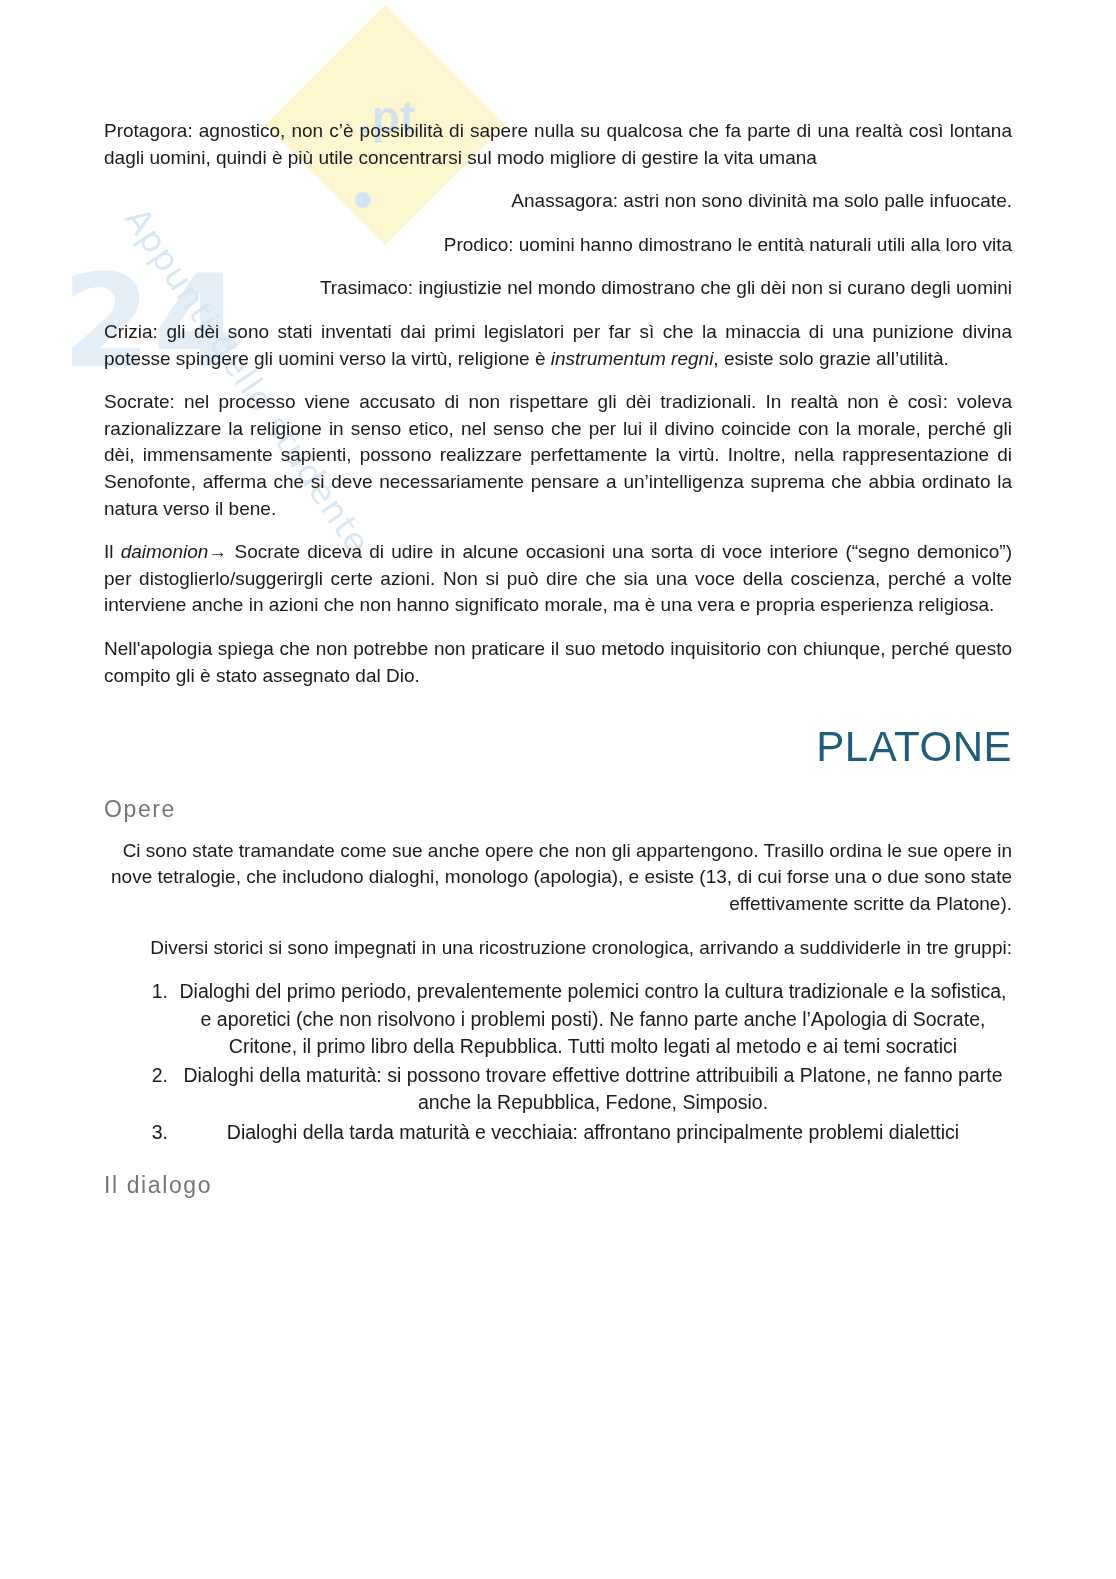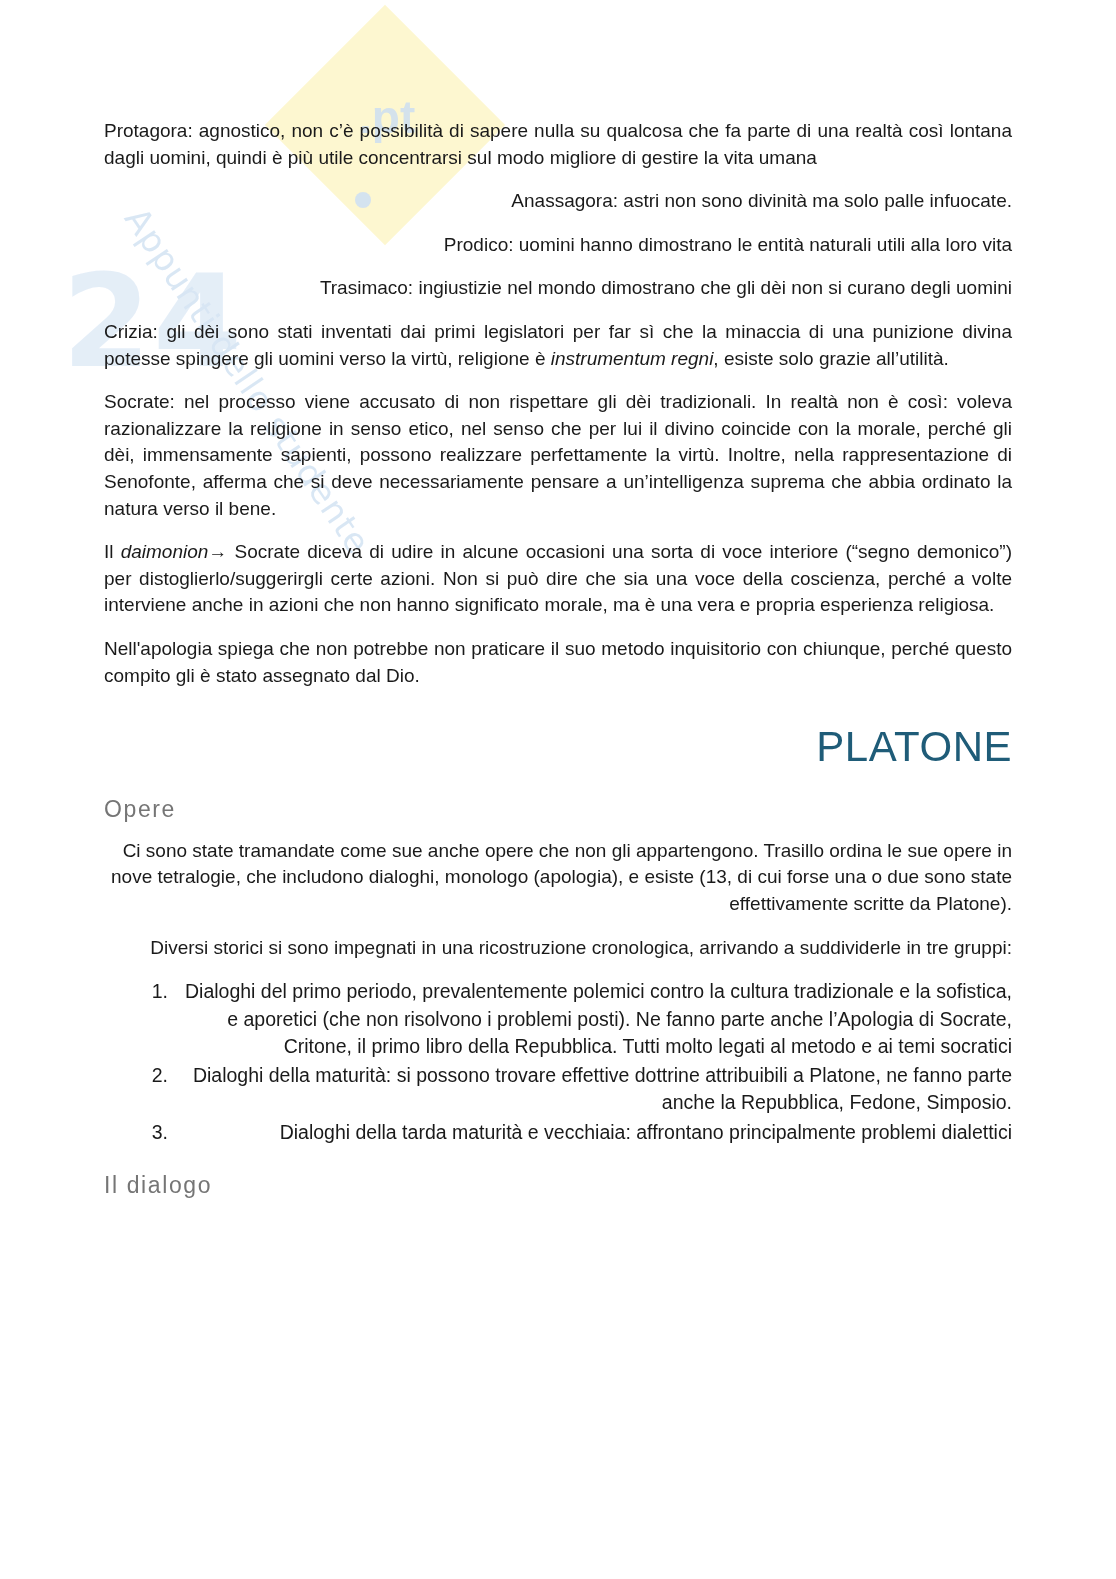--- a/index.html
+++ b/index.html
@@ -146,21 +146,21 @@
     list-style: none;
     counter-reset: numitem;
   }
   ol.numlist > li {
     position: relative;
     font-size: 19.5px;
     line-height: 1.40;
     color: #1a1a1a;
     margin: 0 0 2px 0;
     padding-left: 0;
-    text-align: right;
+    text-align: center;
     counter-increment: numitem;
   }
   ol.numlist > li::before {
     content: counter(numitem) ".";
     position: absolute;
     left: -32px;
     top: 0;
     width: 26px;
     text-align: right;
     color: #1a1a1a;

